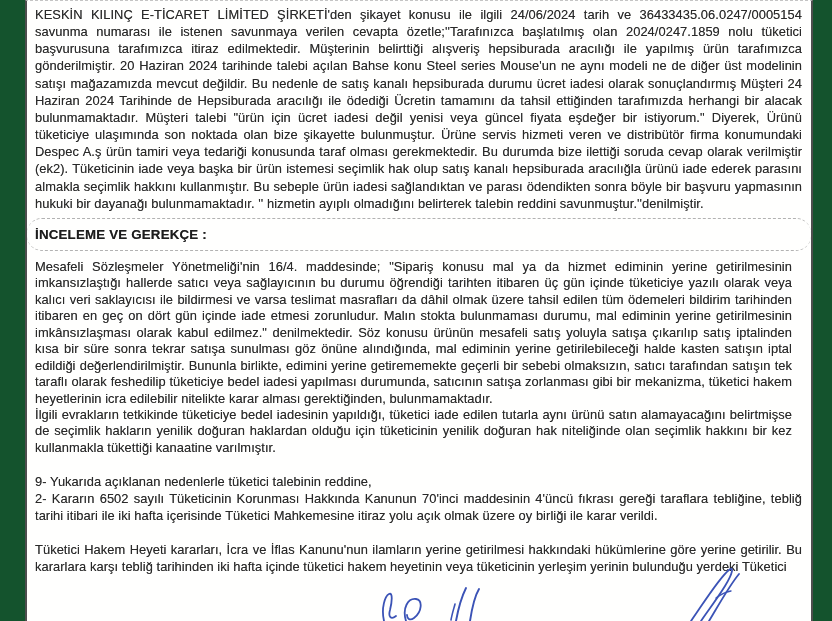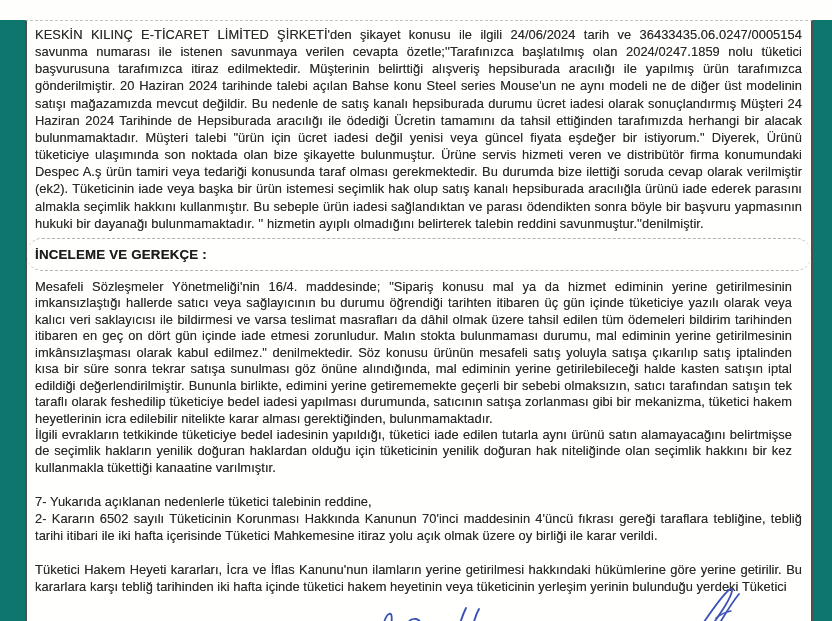--- a/index.html
+++ b/index.html
@@ -2,21 +2,21 @@
 <html><head>
 <meta charset="utf-8">
 <style>
   html,body{margin:0;padding:0;}
   body{
     width:832px;height:621px;overflow:hidden;position:relative;
     background:#fefefd;
     font-family:"Liberation Sans", sans-serif;
     color:#262626;
   }
-  .page{position:absolute;inset:0;background:#0f766e;margin-top:20px;}
+  .page{position:absolute;inset:0;background:#14532d;}
   .doc{
     position:absolute;left:25px;top:0;width:788px;height:621px;box-sizing:border-box;
     border-left:2px solid #4e4e4e;
     border-right:2px solid #4e4e4e;
     border-top:1px dashed #c4c4c4;
     background:#fffffe;
   }
   .sec{padding:6px 9px 6px 8px;}
   .para{
     margin:0;text-align:justify;
@@ -57,21 +57,21 @@
       <span class="hdr">İNCELEME VE GEREKÇE :</span>
     </div>
 
     <section class="sec sec-inceleme">
       <p class="para">Mesafeli Sözleşmeler Yönetmeliği'nin 16/4. maddesinde; "Sipariş konusu mal ya da hizmet ediminin yerine getirilmesinin imkansızlaştığı hallerde satıcı veya sağlayıcının bu durumu öğrendiği tarihten itibaren üç gün içinde tüketiciye yazılı olarak veya kalıcı veri saklayıcısı ile bildirmesi ve varsa teslimat masrafları da dâhil olmak üzere tahsil edilen tüm ödemeleri bildirim tarihinden itibaren en geç on dört gün içinde iade etmesi zorunludur. Malın stokta bulunmaması durumu, mal ediminin yerine getirilmesinin imkânsızlaşması olarak kabul edilmez." denilmektedir. Söz konusu ürünün mesafeli satış yoluyla satışa çıkarılıp satış iptalinden kısa bir süre sonra tekrar satışa sunulması göz önüne alındığında, mal ediminin yerine getirilebileceği halde kasten satışın iptal edildiği değerlendirilmiştir. Bununla birlikte, edimini yerine getirememekte geçerli bir sebebi olmaksızın, satıcı tarafından satışın tek taraflı olarak feshedilip tüketiciye bedel iadesi yapılması durumunda, satıcının satışa zorlanması gibi bir mekanizma, tüketici hakem heyetlerinin icra edilebilir nitelikte karar alması gerektiğinden, bulunmamaktadır.</p>
       <p class="para">İlgili evrakların tetkikinde tüketiciye bedel iadesinin yapıldığı, tüketici iade edilen tutarla aynı ürünü satın alamayacağını belirtmişse de seçimlik hakların yenilik doğuran haklardan olduğu için tüketicinin yenilik doğuran hak niteliğinde olan seçimlik hakkını bir kez kullanmakla tükettiği kanaatine varılmıştır.</p>
     </section>
 
 
     <section class="sec sec-karar">
-      <p class="para">7- Yukarıda açıklanan nedenlerle tüketici talebinin reddine,</p>
+      <p class="para">9- Yukarıda açıklanan nedenlerle tüketici talebinin reddine,</p>
       <p class="para">2- Kararın 6502 sayılı Tüketicinin Korunması Hakkında Kanunun 70'inci maddesinin 4'üncü fıkrası gereği taraflara tebliğine, tebliğ tarihi itibari ile iki hafta içerisinde Tüketici Mahkemesine itiraz yolu açık olmak üzere oy birliği ile karar verildi.</p>
       <p class="para karar-footer">Tüketici Hakem Heyeti kararları, İcra ve İflas Kanunu'nun ilamların yerine getirilmesi hakkındaki hükümlerine göre yerine getirilir. Bu kararlara karşı tebliğ tarihinden iki hafta içinde tüketici hakem heyetinin veya tüketicinin yerleşim yerinin bulunduğu yerdeki Tüketici</p>
     </section>
 
   </div>
 
   <svg class="sig" style="left:377px;top:589px;" width="64" height="32" viewBox="0 0 64 32">
     <path d="M7,32 C4,19 8,7 12,5 C16,3 15,13 13,21 C11,28 14,31 19,27" stroke-width="1.8"></path>
     <path d="M29,32 C25,19 31,9 39,10 C46,11 45,23 37,29 C33,32 30,30 30,26" stroke-width="1.8"></path>
   </svg>

